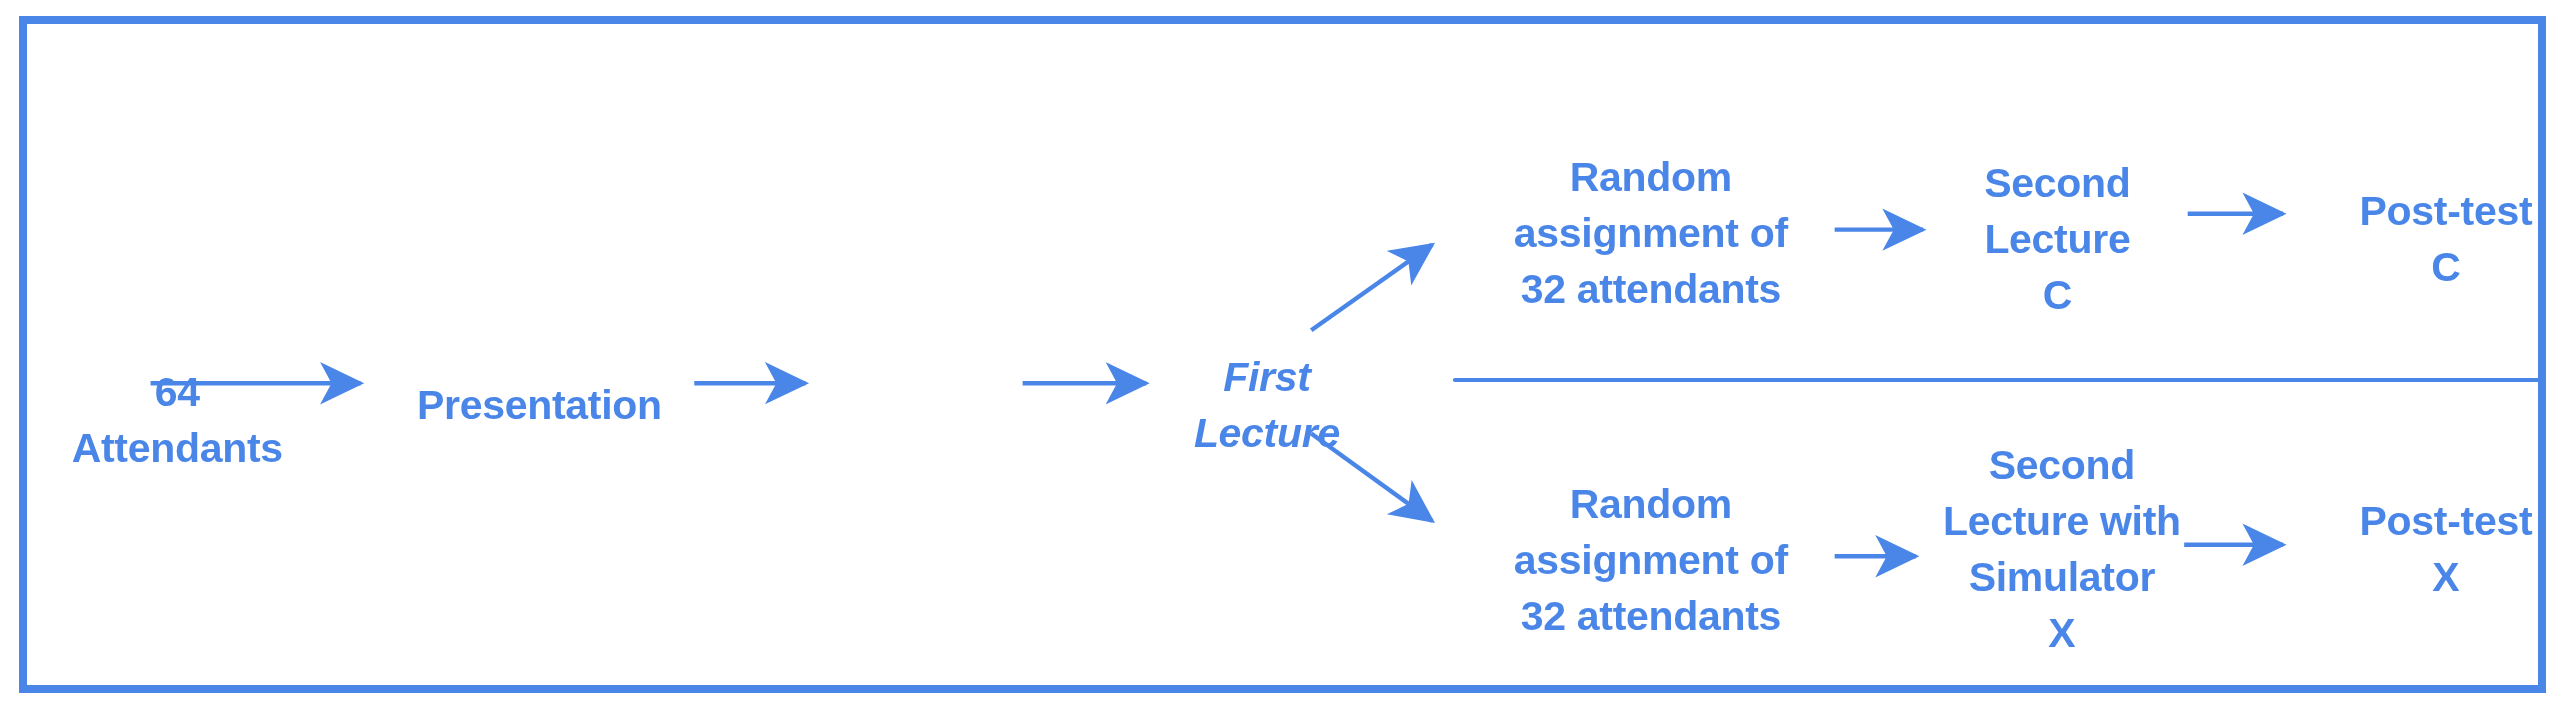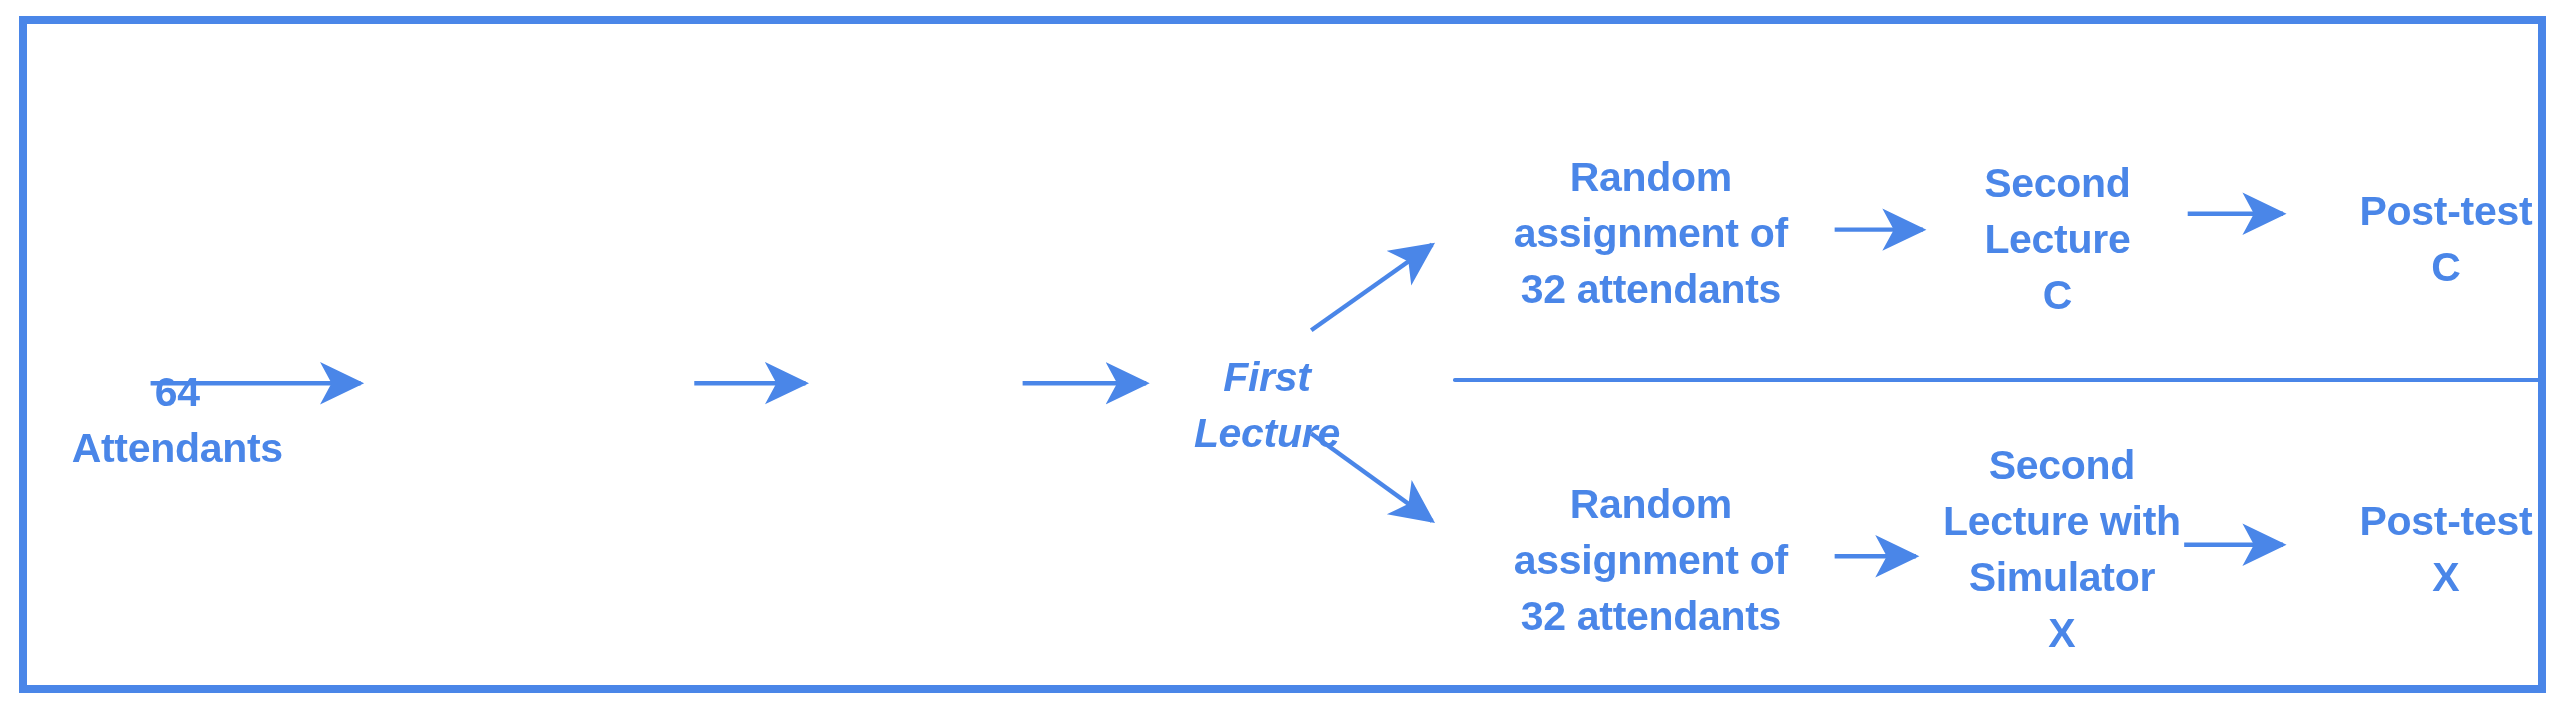--- a/index.html
+++ b/index.html
@@ -62,20 +62,21 @@
 </style>
 </head>
 <body>
 
 <div id="canvas">
   <div class="frame">
 
     <div class="node" id="node-attendants">64
 Attendants</div>
 
+    <div class="node" id="node-presentation">Presentation</div>
 
 
     <div class="node" id="node-firstlecture">First
 Lecture</div>
 
     <div class="node" id="node-random-top">Random
 assignment of
 32 attendants</div>
 
     <div class="node" id="node-secondlec-c">Second

